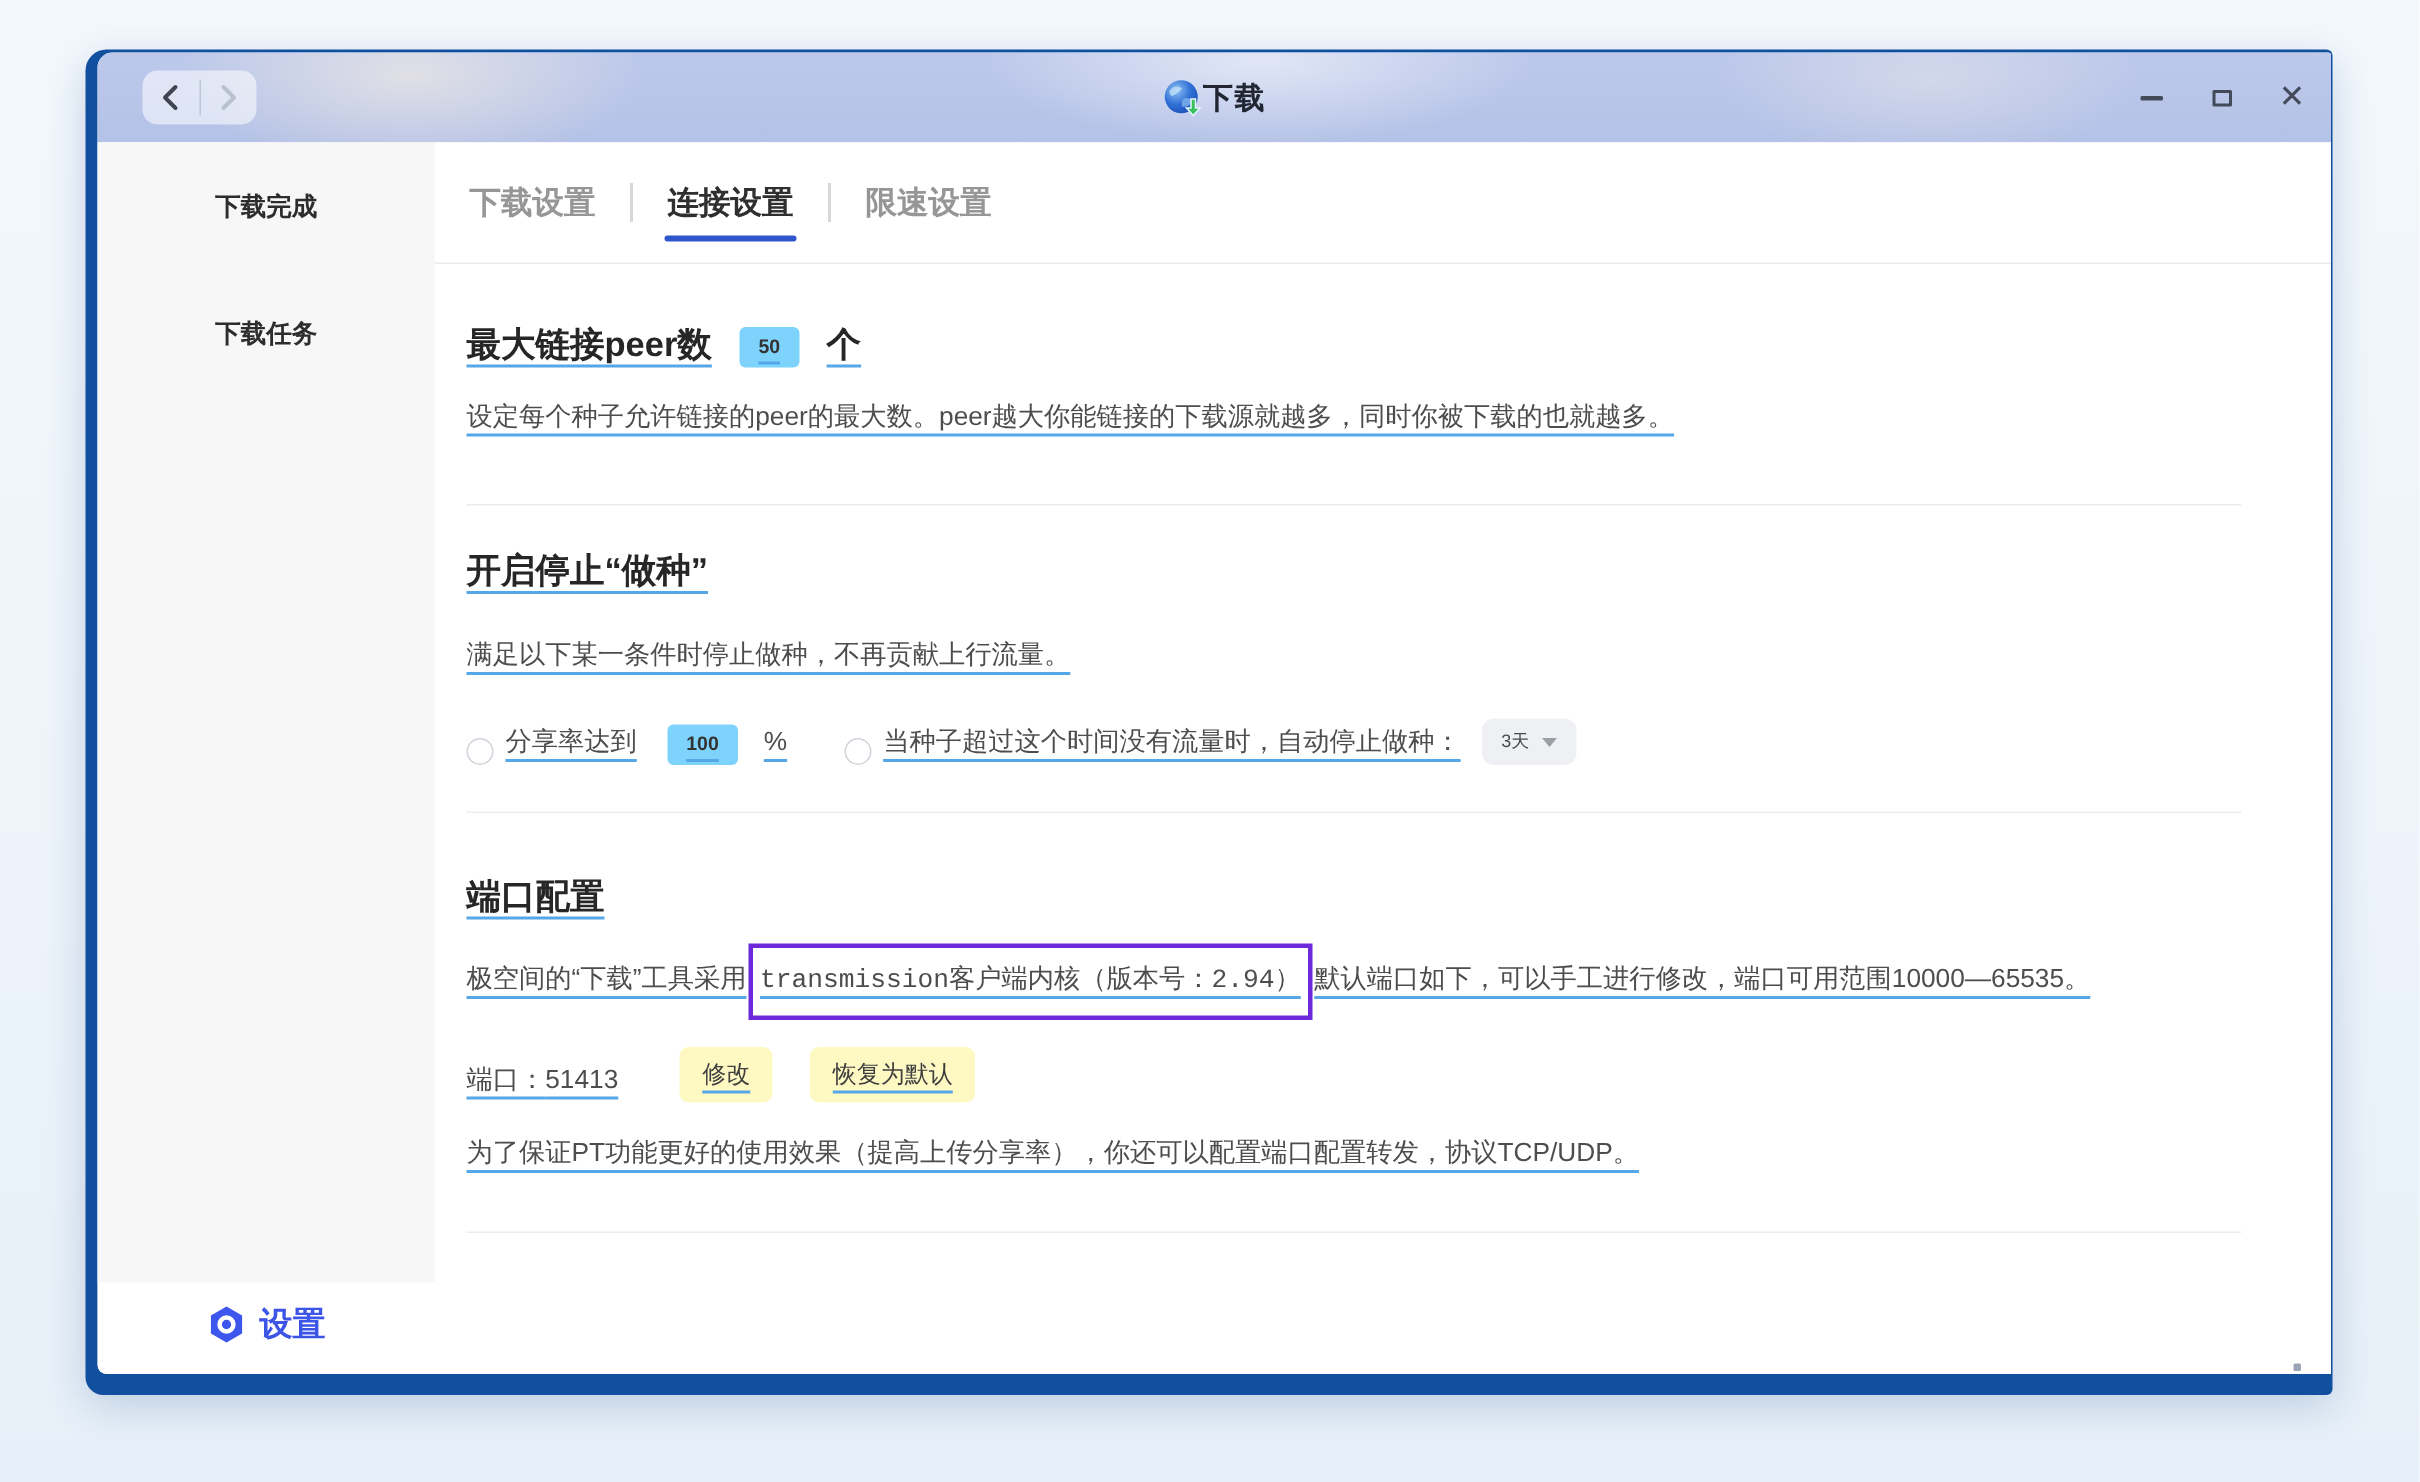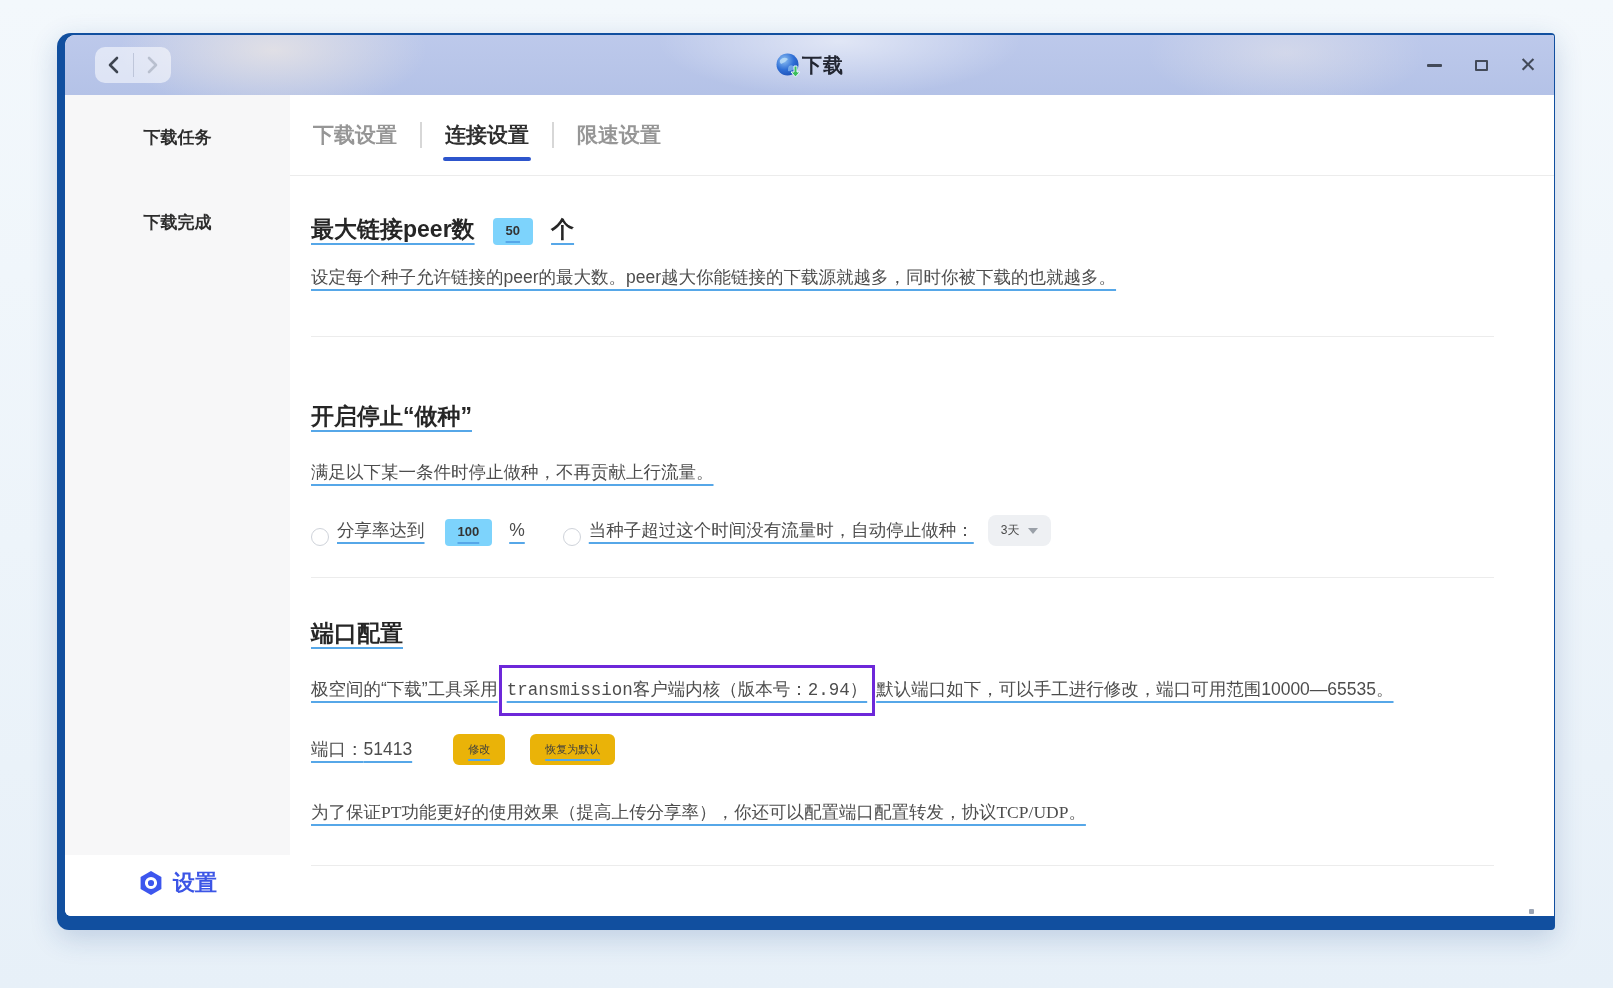--- a/index.html
+++ b/index.html
@@ -77,22 +77,22 @@
   
   .radio { width:18px; height:18px; border-radius:50%; border:1px solid #cfd3da; background:#fff;
     display:inline-block; flex:none; margin-right:8px; cursor:pointer; }
 
   .dropdown { display:inline-flex; align-items:center; gap:9px; background:#eef0f3; border-radius:8px;
     padding:7px 13px; margin-left:14px; cursor:pointer; }
   .dropdown-value { font-size:12px; color:#4a4a4a; }
   .caret { width:0; height:0; border-left:5px solid transparent; border-right:5px solid transparent;
     border-top:6px solid #9aa0a8; }
 
-  .btn { display:inline-block; background:#eab308; border:none; border-radius:6px; padding:8px 15px;
-    font-size:11px; color:#3f3f3f; font-family:inherit; cursor:pointer; }
+  .btn { display:inline-block; background:#fef9c3; border:none; border-radius:6px; padding:8px 15px;
+    font-size:16px; color:#3f3f3f; font-family:inherit; cursor:pointer; }
 
   .red-box { display:inline-block; border:3px solid #6d28d9; padding:7px 5px; margin:-8px 1px;font-family:Liberation Mono, monospace; }
 
   .grip { position:absolute; right:20px; bottom:2px; width:5px; height:5px; background:#9aa4b4; border-radius:1px; }
 </style>
 </head>
 <body>
 
 <div class="window">
   <div class="win-inner">
@@ -137,24 +137,24 @@
         <div class="wc wc-close">
             <span>✕</span>
           </div>
       </div>
     </div>
 
     <div class="win-body">
 
       <div class="sidebar">
         <div class="side-item">
+          <span>下载完成</span>
+        </div>
+        <div class="side-item">
           <span>下载任务</span>
-        </div>
-        <div class="side-item">
-          <span>下载完成</span>
         </div>
       </div>
       <div class="settings-row">
         <svg width="26" height="26" viewBox="0 0 26 26">
           <path d="M13 1 L23.4 7 V19 L13 25 L2.6 19 V7 Z" fill="#3d56ee"></path>
           <circle cx="13" cy="13" r="4.6" fill="none" stroke="#fff" stroke-width="3"></circle>
         </svg>
         <span class="settings-label">设置</span>
       </div>
 
@@ -171,21 +171,21 @@
         <div class="scroll">
 
           <div class="row" style="margin-top:38px; gap:18px;">
             <span class="sec-title u">最大链接peer数</span>
             <span class="chip u">50</span>
             <span class="sec-title u">个</span>
           </div>
           <div class="desc u" style="margin-top:17px;">设定每个种子允许链接的peer的最大数。peer越大你能链接的下载源就越多，同时你被下载的也就越多。</div>
           <div class="divider" style="margin-top:43px;"></div>
 
-          <div class="sec-title u" style="margin-top:64px;">开启停止“做种”</div>
+          <div class="sec-title u" style="margin-top:28px;">开启停止“做种”</div>
           <div class="desc u" style="margin-top:25px;">满足以下某一条件时停止做种，不再贡献上行流量。</div>
 
           <div class="row" style="margin-top:27px;">
             <span class="radio"></span>
             <span class="desc u">分享率达到</span>
             <span class="chip u" style="margin-left:20px;">100</span>
             <span class="desc u" style="margin-left:17px;">%</span>
             <span class="radio" style="margin-left:38px;"></span>
             <span class="desc u">当种子超过这个时间没有流量时，自动停止做种：</span>
             <span class="dropdown">
@@ -200,21 +200,21 @@
           <div class="desc" style="margin-top:24px;">
             <span class="u">极空间的“下载”工具采用</span><span class="red-box"><span class="u">transmission客户端内核（版本号：2.94）</span></span><span class="u">默认端口如下，可以手工进行修改，端口可用范围10000—65535。</span>
           </div>
 
           <div class="row" style="margin-top:26px; gap:25px;">
             <span class="desc u"><span>端口：</span><span>51413</span></span>
             <button class="btn" style="margin-left:16px;"><span class="u">修改</span></button>
             <button class="btn"><span class="u">恢复为默认</span></button>
           </div>
 
-          <div class="desc u" style="margin-top:32px;font-family:Liberation Serif, serif;">为了保证PT功能更好的使用效果（提高上传分享率），你还可以配置端口配置转发，协议TCP/UDP。</div>
+          <div class="desc u" style="margin-top:18px;">为了保证PT功能更好的使用效果（提高上传分享率），你还可以配置端口配置转发，协议TCP/UDP。</div>
 
           <div class="divider" style="margin-top:37px;"></div>
         </div>
 
       </div>
     </div>
     <div class="grip"></div>
   </div>
 </div>
 

